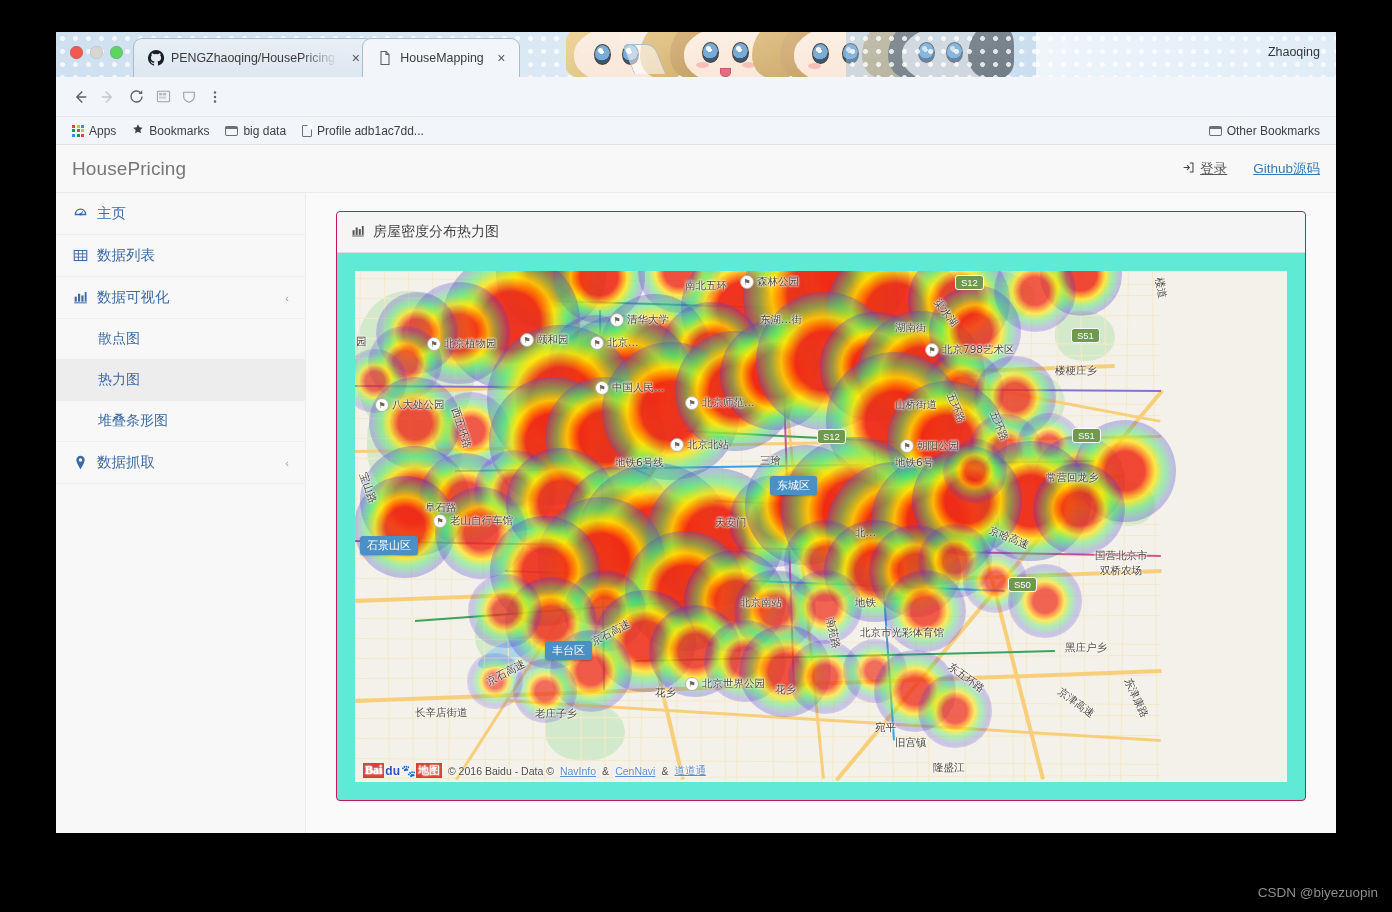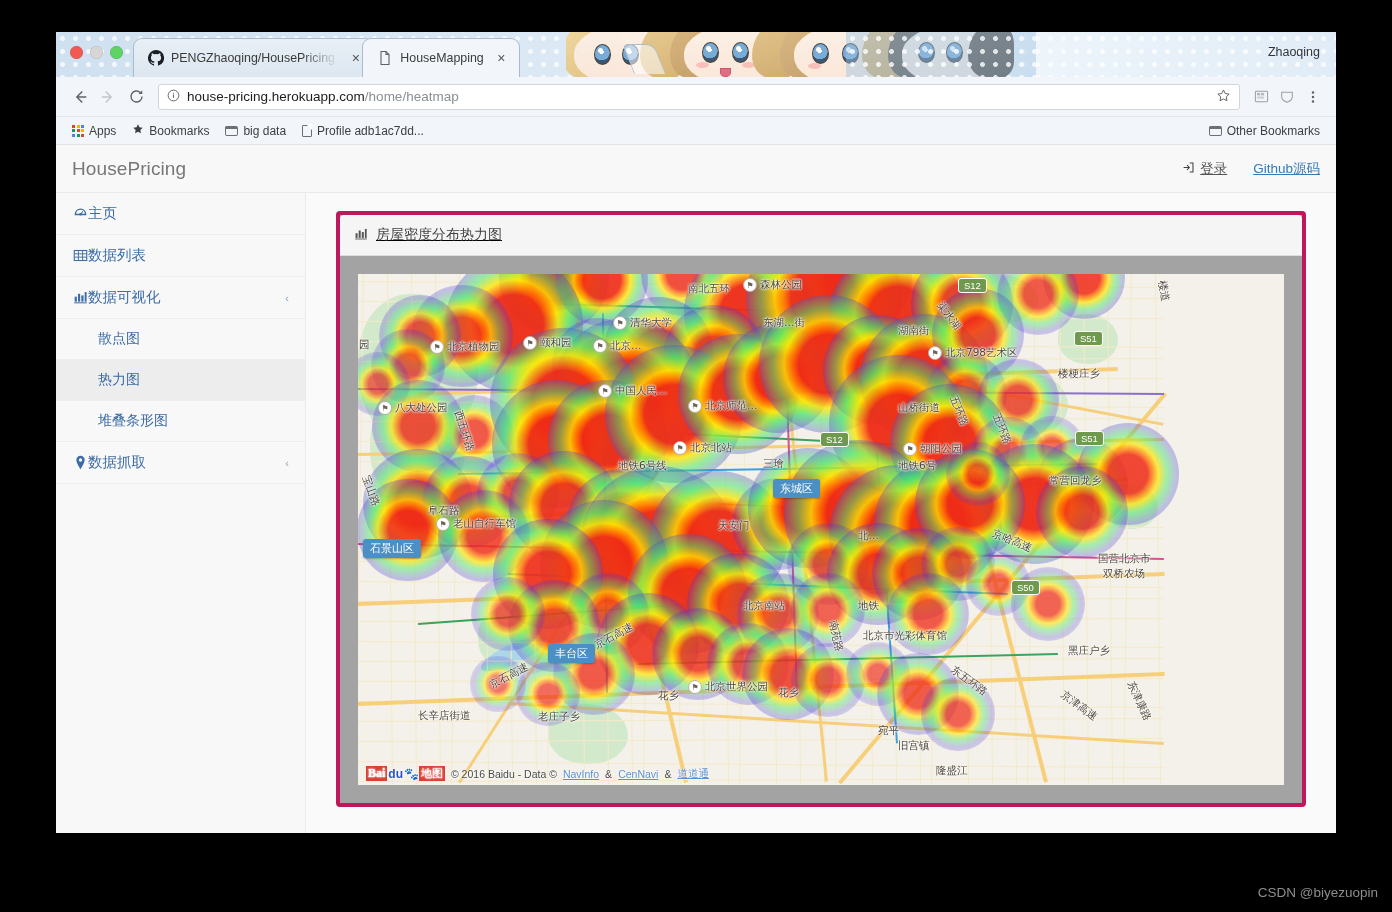--- a/index.html
+++ b/index.html
@@ -186,32 +186,32 @@
   }
   .search-group input::placeholder { color: #a8a8a8; }
   .search-btn {
     width: 40px; height: 32px; border: 1px solid #d4d4d4; border-radius: 0 3px 3px 0;
     background: #fff; display: flex; align-items: center; justify-content: center;
     color: #444; cursor: pointer;
   }
   .nav { list-style: none; }
   .nav li { border-bottom: 1px solid #eeeeee; }
   .nav a {
-    display: flex; align-items: center; 
+    display: flex; align-items: center; gap: 9px;
     padding: 11px 16px; font-size: 14.5px; color: #3c6ba5; text-decoration: none;
   }
   .nav a .ico { width: 16px; flex: none; display: flex; justify-content: center; color: #3c6ba5; }
   .nav a .caret { margin-left: auto; color: #8aa4c4; font-size: 11px; }
   .nav li.sub a { padding-left: 42px; font-size: 14px; }
   .nav li.sub.active { background: #ededed; }
   .nav li.group-open > a { background: #f8f8f8; }
 
   
   .main { flex: 1; min-width: 0; padding: 18px 30px 0 30px; background: #fafafa; }
-  .panel { background: #a3a3a3; border: 4px solid #be185d; border-radius: 4px; text-decoration: underline; }
+  .panel { background: #5eead4; border: 1px solid #be185d; border-radius: 4px; }
   .panel-head {
     background: #f5f5f5; border-bottom: 1px solid #dddddd; border-radius: 4px 4px 0 0;
     padding: 11px 14px; font-size: 14px; color: #444;
     display: flex; align-items: center; gap: 8px;
   }
   .panel-body { padding: 18px; }
 
   
   .map {
     position: relative; width: 100%; height: 511px;
@@ -354,35 +354,20 @@
       <div class="navbtn disabled">
         <svg width="18" height="18" viewBox="0 0 20 20">
             <path fill="none" stroke="currentColor" stroke-width="1.6" d="M7.5 4l6 6-6 6M13.5 10H3"></path>
           </svg>
       </div>
       <div class="navbtn">
         <svg width="17" height="17" viewBox="0 0 20 20">
             <path fill="none" stroke="currentColor" stroke-width="1.6" d="M16.5 10a6.5 6.5 0 1 1-2.1-4.8"></path>
             <path fill="currentColor" d="M16.8 2.6v4.6h-4.6z"></path>
           </svg>
-      </div>
-      <div class="omnibox">
-        <span class="info-icon">
-          <svg width="13" height="13" viewBox="0 0 16 16">
-              <circle cx="8" cy="8" r="6.6" fill="none" stroke="currentColor" stroke-width="1.2"></circle>
-              <path fill="currentColor" d="M7.4 6.7h1.2v4.2H7.4zM7.4 4.6h1.2v1.2H7.4z"></path>
-            </svg>
-        </span>
-        <span class="url-host">house-pricing.herokuapp.com</span>
-          <span class="url-path">/home/heatmap</span>
-        <span class="star">
-          <svg width="15" height="15" viewBox="0 0 20 20">
-              <path fill="none" stroke="currentColor" stroke-width="1.3" d="m10 2.6 2.3 4.8 5.2.7-3.8 3.7.9 5.2-4.6-2.5-4.6 2.5.9-5.2L2.5 8.1l5.2-.7z"></path>
-            </svg>
-        </span>
       </div>
       <div class="tb-icon">
         <svg width="15" height="15" viewBox="0 0 16 16">
             <rect x="1.5" y="2.5" width="13" height="11" rx="1" fill="none" stroke="currentColor" stroke-width="1.1"></rect>
             <rect x="3.2" y="4.2" width="3.4" height="2.6" fill="currentColor" opacity=".7"></rect>
             <rect x="7.4" y="4.2" width="3.4" height="2.6" fill="currentColor" opacity=".7"></rect>
             <rect x="3.2" y="8" width="7.6" height="2.2" fill="currentColor" opacity=".45"></rect>
           </svg>
       </div>
       <div class="tb-icon">

